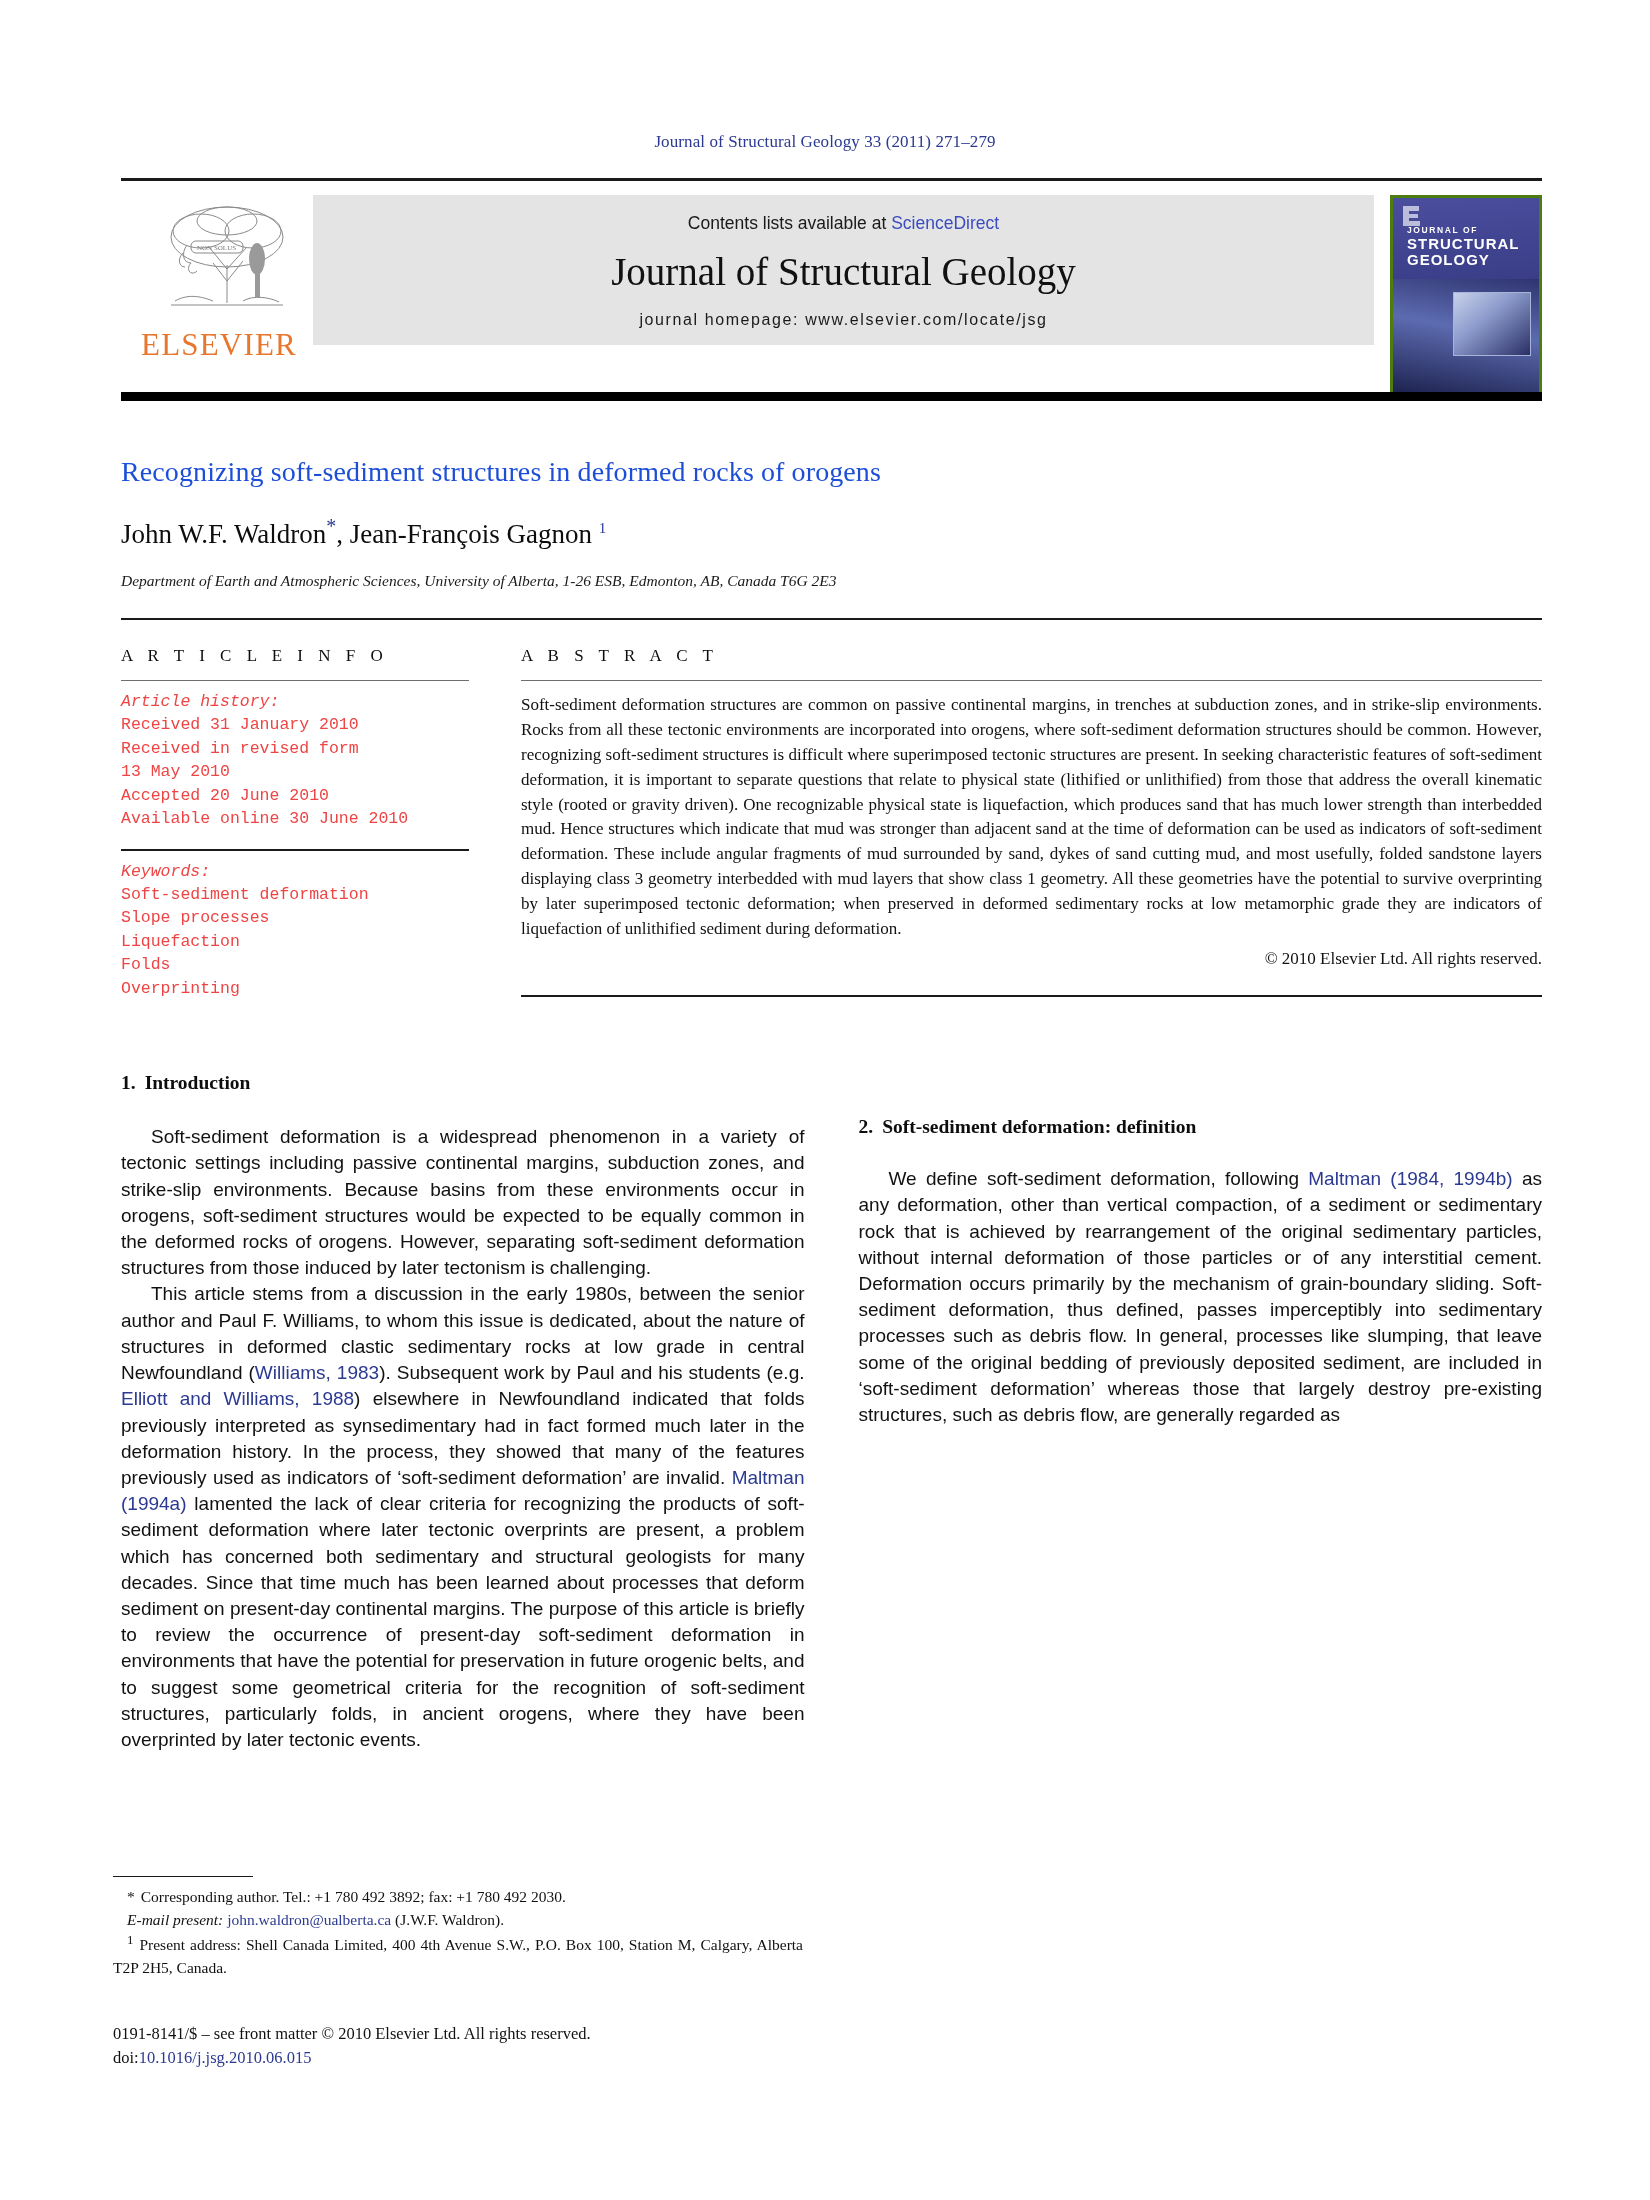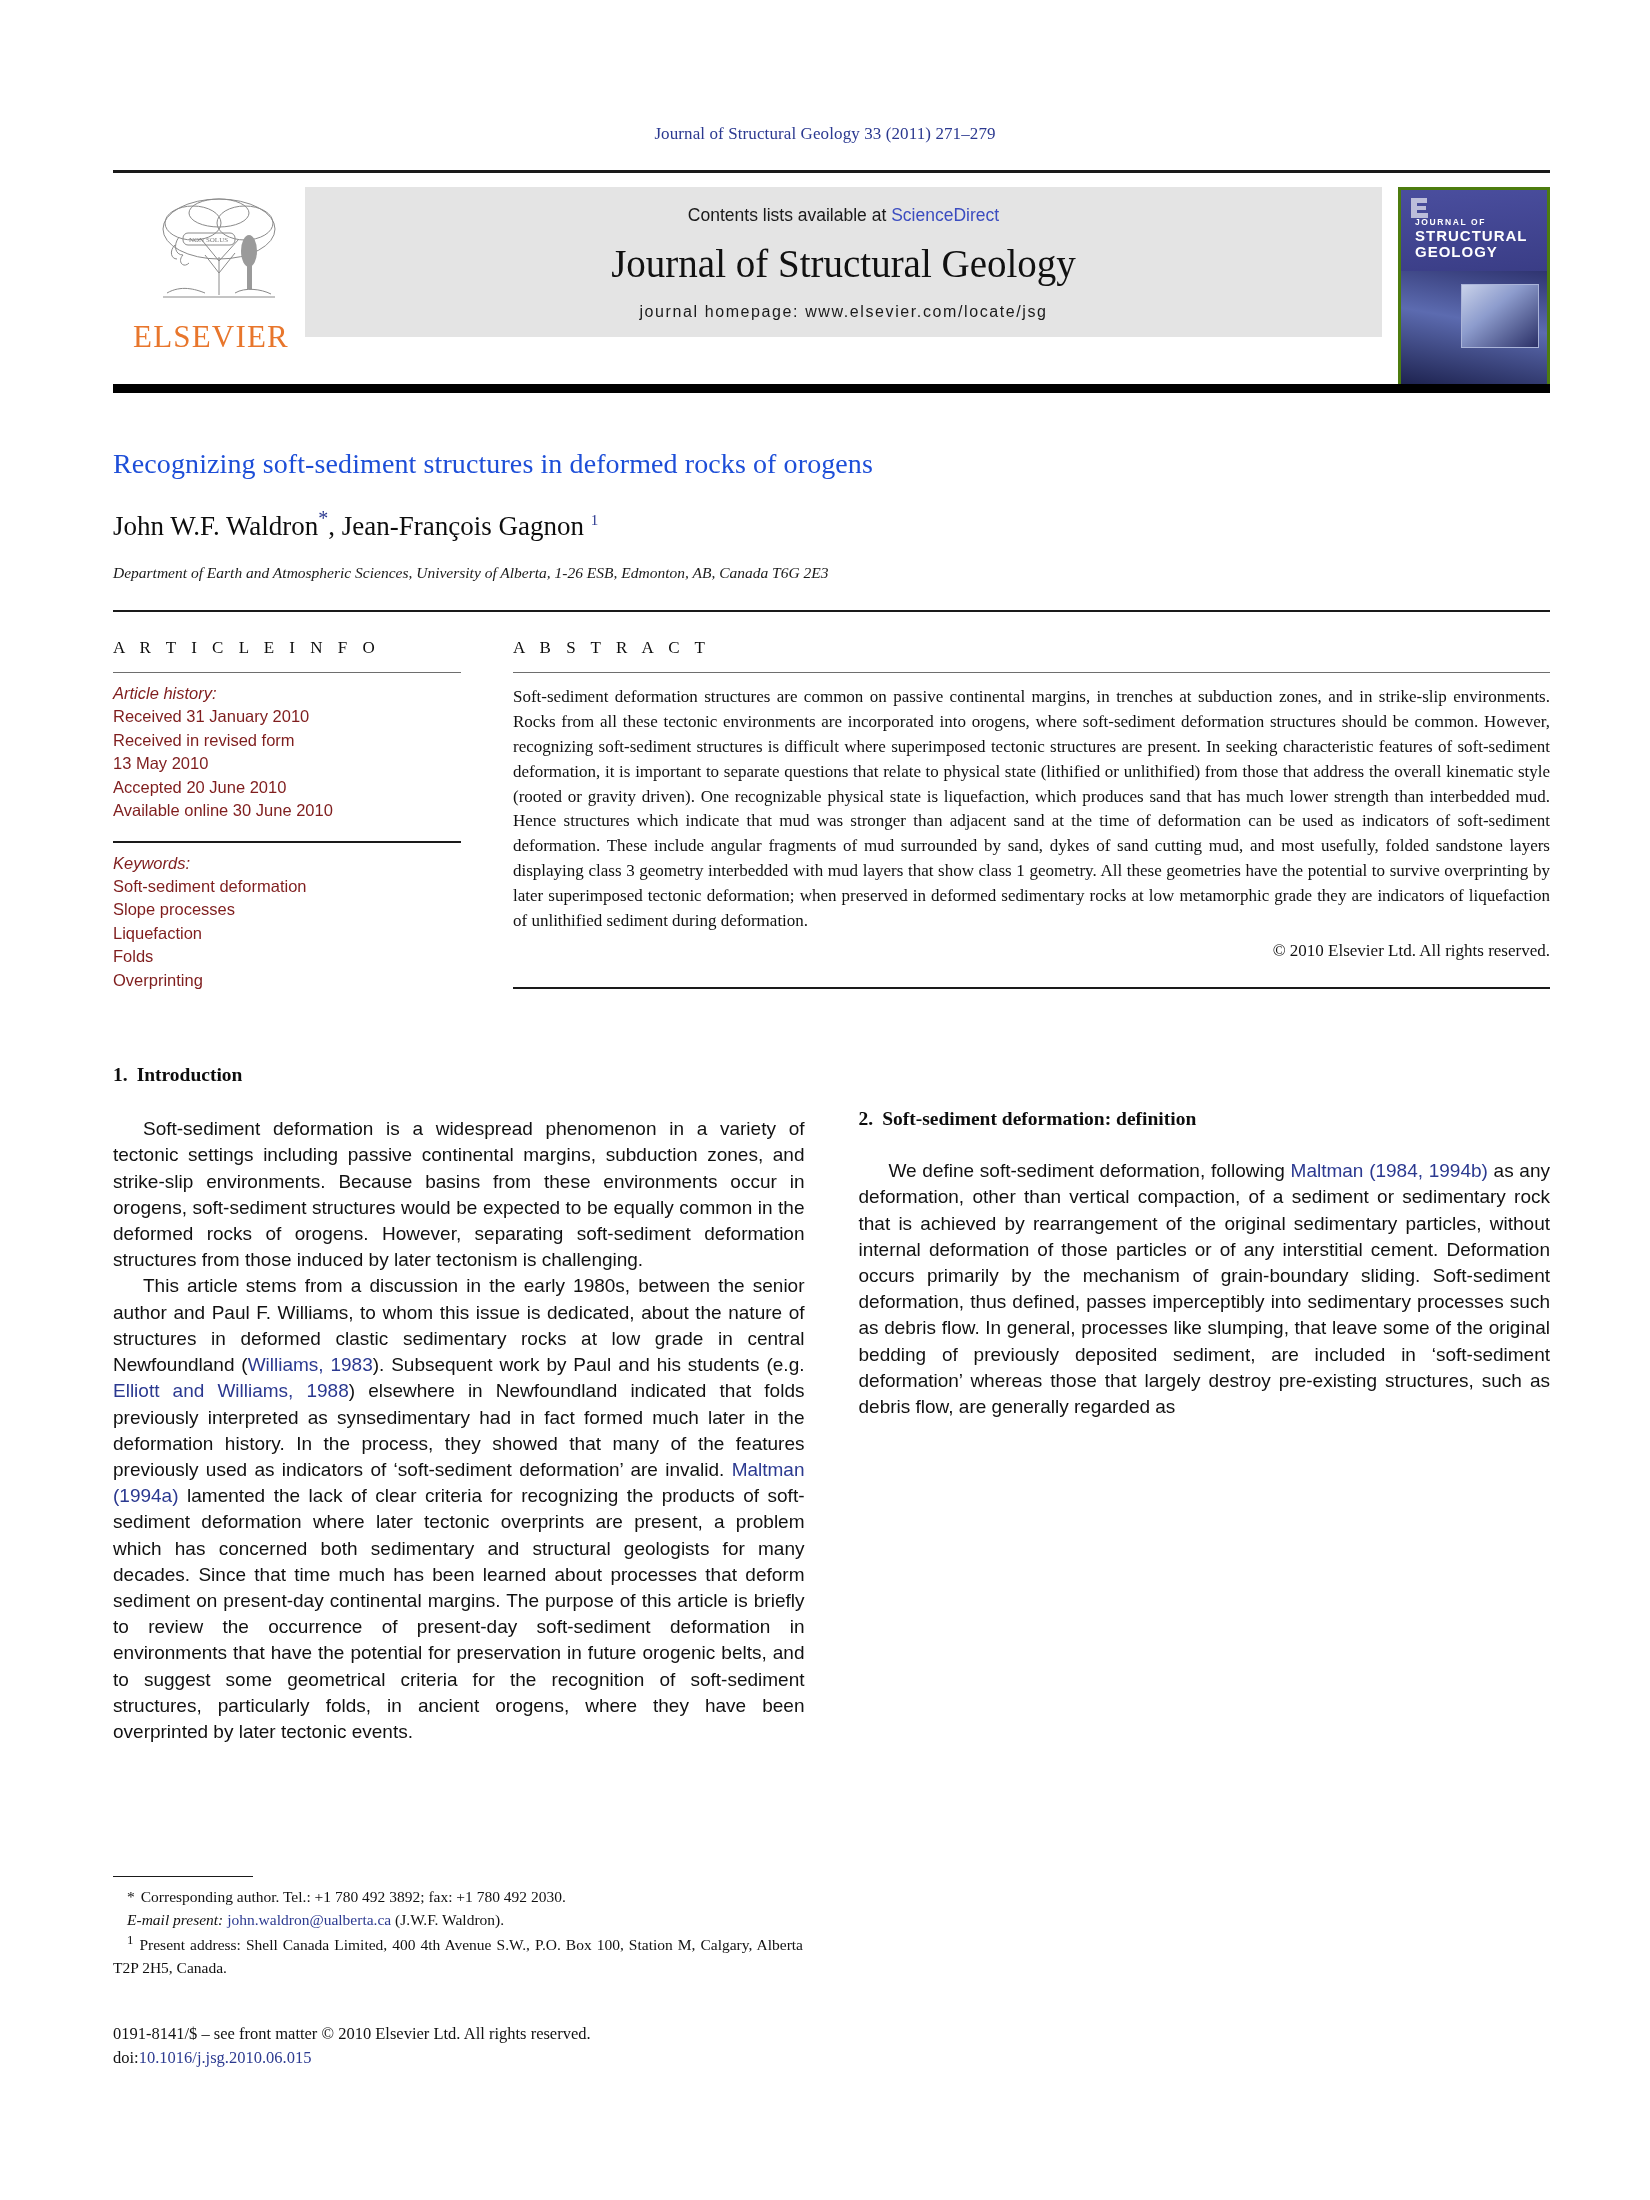--- a/index.html
+++ b/index.html
@@ -12,21 +12,21 @@
     height: 2200px;
     font-family: "Liberation Serif", "DejaVu Serif", serif;
     color: #000000;
     -webkit-font-smoothing: antialiased;
   }
   .page {
     position: relative;
     width: 1650px;
     height: 2200px;
     box-sizing: border-box;
-    padding: 0;
+    padding: 8px;
     overflow: hidden;
   }
 
   
   .running-head {
     text-align: center;
     font-family: "Liberation Serif", serif;
     font-size: 17px;
     color: #2b3990;
     padding-top: 124px;
@@ -225,25 +225,25 @@
   }
   .thin-rule {
     border-top: 1px solid #6e6e6e;
     margin-top: 14px;
   }
   .med-rule {
     border-top: 2px solid #1a1a1a;
     margin-top: 18px;
   }
   .info-body {
-    font-family: Liberation Sans, sans-serif;
+    font-family: Liberation Mono, monospace;
     font-size: 16.5px;
     line-height: 1.42;
     margin-top: 9px;
-    color: #7f1d1d;
+    color: #ef4444;
   }
   .info-body .it {
     font-style: italic;
   }
   .kw-block { margin-top: 9px; }
   .abs-text {
     font-family: "Liberation Serif", serif;
     font-size: 17px;
     line-height: 1.465;
     text-align: justify;

